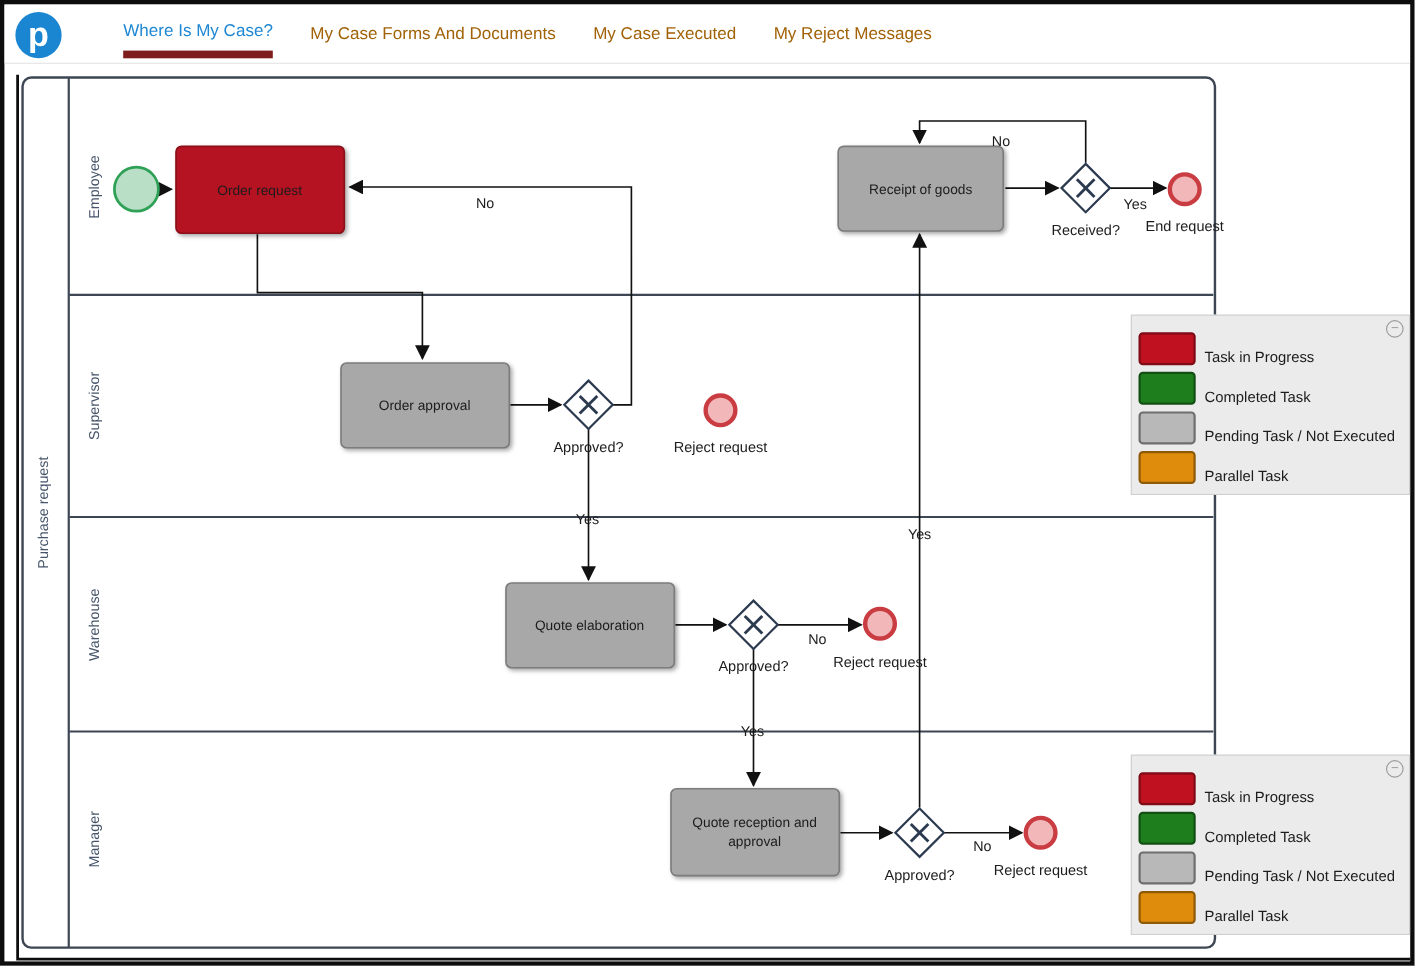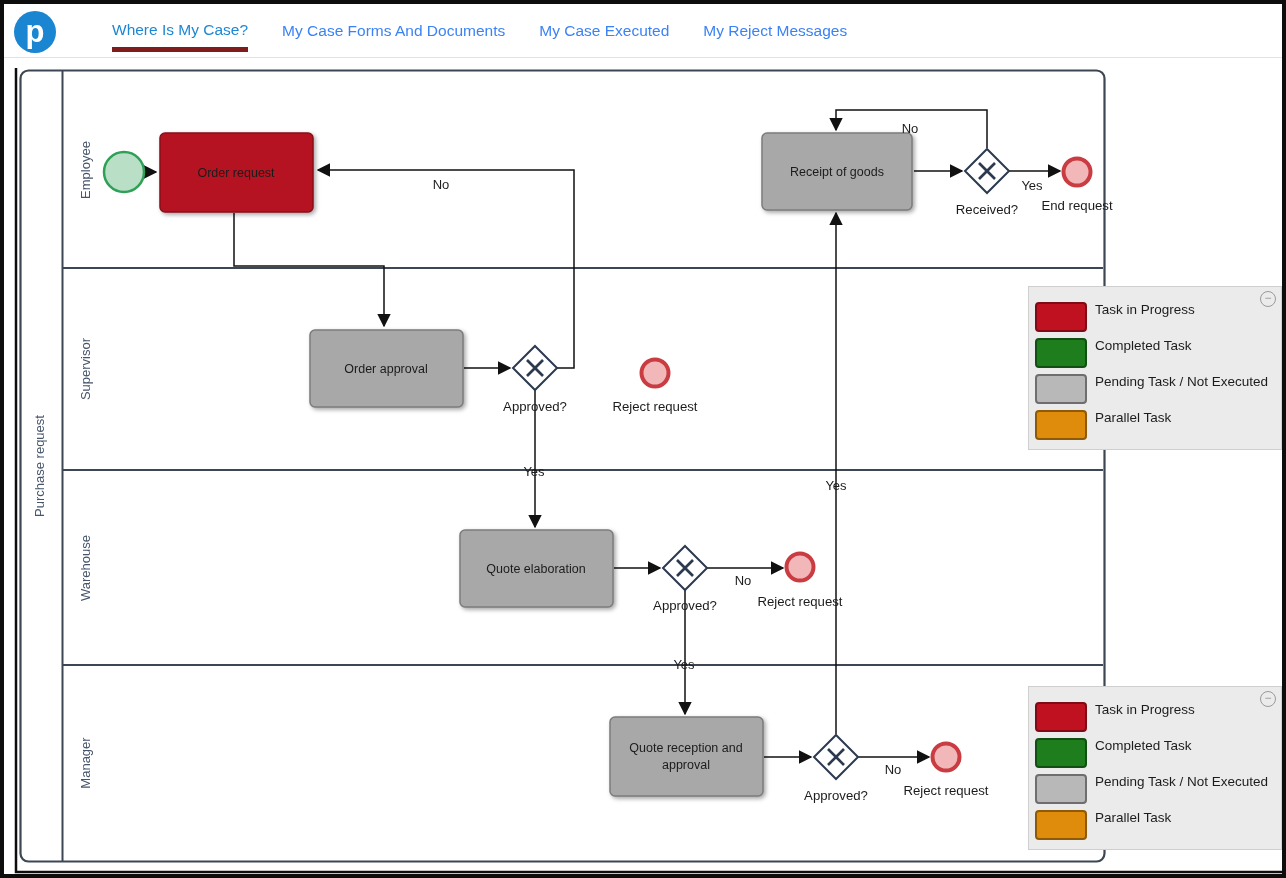--- a/index.html
+++ b/index.html
@@ -11,36 +11,36 @@
   
   .header{position:absolute;left:0;top:0;width:100%;height:53px;background:#fff;z-index:5;display:flex;align-items:center;}
   .header-divider{position:absolute;left:0;top:53px;width:100%;height:1px;background:#e3e3e3;z-index:5;}
   .logo{width:42px;height:42px;border-radius:50%;background:#1a85d0;color:#fff;
         display:flex;align-items:center;justify-content:center;
         font-size:31px;font-weight:bold;margin:2px 0 0 10px;flex:0 0 auto;}
   .brand{margin-left:9px;line-height:1;}
   .brand-title{font-size:21px;font-weight:bold;color:#161616;letter-spacing:-0.3px;}
   .brand-sub{font-size:12.5px;color:#4a4a4a;margin-top:3px;letter-spacing:0.3px;}
   .nav{display:flex;margin-left:56px;gap:34px;align-items:center;}
-  .nav-item{font-size:15.5px;color:#3b82f6;cursor:pointer;white-space:nowrap;}
-  .nav-item.active{color:#1d87d3;padding-bottom:8px;border-bottom:5px solid #7f1d1d;margin-bottom:-11px;}
+  .nav-item{font-size:15.5px;color:#a16207;cursor:pointer;white-space:nowrap;}
+  .nav-item.active{color:#1d87d3;padding-bottom:8px;border-bottom:7px solid #7f1d1d;margin-bottom:-11px;}
   
   svg.diagram{position:absolute;left:-4px;top:-4px;z-index:1;}
   .task-shadow{filter:drop-shadow(2px 2px 2px rgba(0,0,0,0.35));}
   .dg-text{fill:#1c1c1c;font-family:"Liberation Sans",sans-serif;}
   .lane-text{fill:#46556a;font-family:"Liberation Sans",sans-serif;}
   
   .legend{position:absolute;left:1024px;width:254px;height:164px;background:#ebebeb;
           border:1px solid #cfcfcf;z-index:4;box-sizing:border-box;}
   .legend.top{top:282px;} .legend.bottom{top:682px;}
   .legend-collapse{position:absolute;top:4px;right:5px;width:14px;height:14px;border-radius:50%;
           border:1.5px solid #9a9a9a;color:#9a9a9a;font-size:12px;line-height:12px;
           text-align:center;cursor:pointer;background:transparent;}
   .legend-rows{padding:15px 0 0 6px;}
-  .legend-row{display:flex;height:30px;margin-bottom:6px;}
+  .legend-row{display:flex;align-items:flex-end;height:30px;margin-bottom:6px;}
   .swatch{width:52px;height:30px;border-radius:4px;box-sizing:border-box;flex:0 0 auto;}
   .sw0{background:#bf1120;border:2px solid #7e0b15;}
   .sw1{background:#1e7e1e;border:2px solid #124f12;}
   .sw2{background:#b8b8b8;border:2px solid #6e6e6e;}
   .sw3{background:#df8c0c;border:2px solid #8f5a06;}
   .legend-label{font-size:13.5px;color:#1c1c1c;margin-left:8px;padding-bottom:0px;white-space:nowrap;}
 </style>
 </head>
 <body>
 

